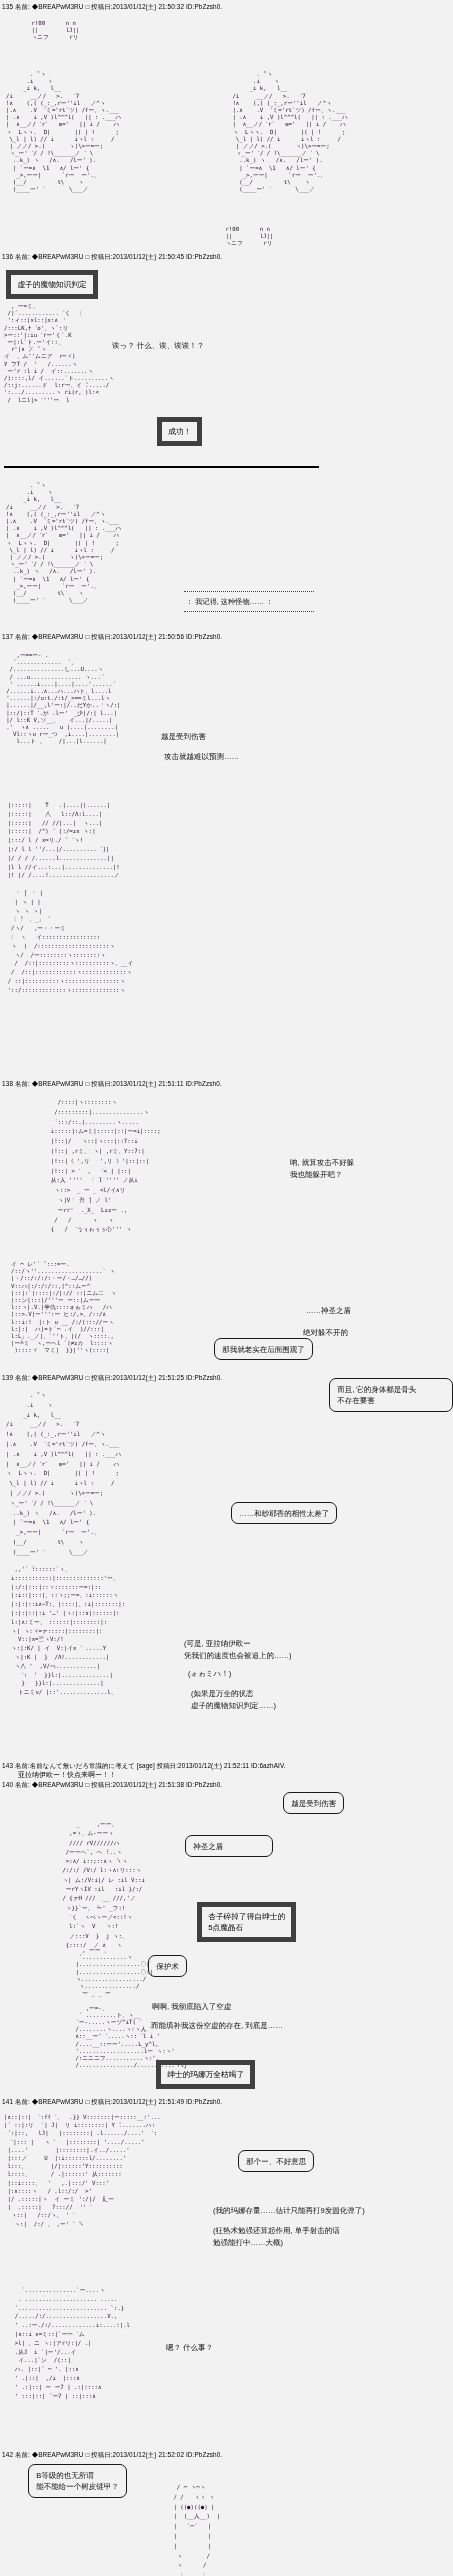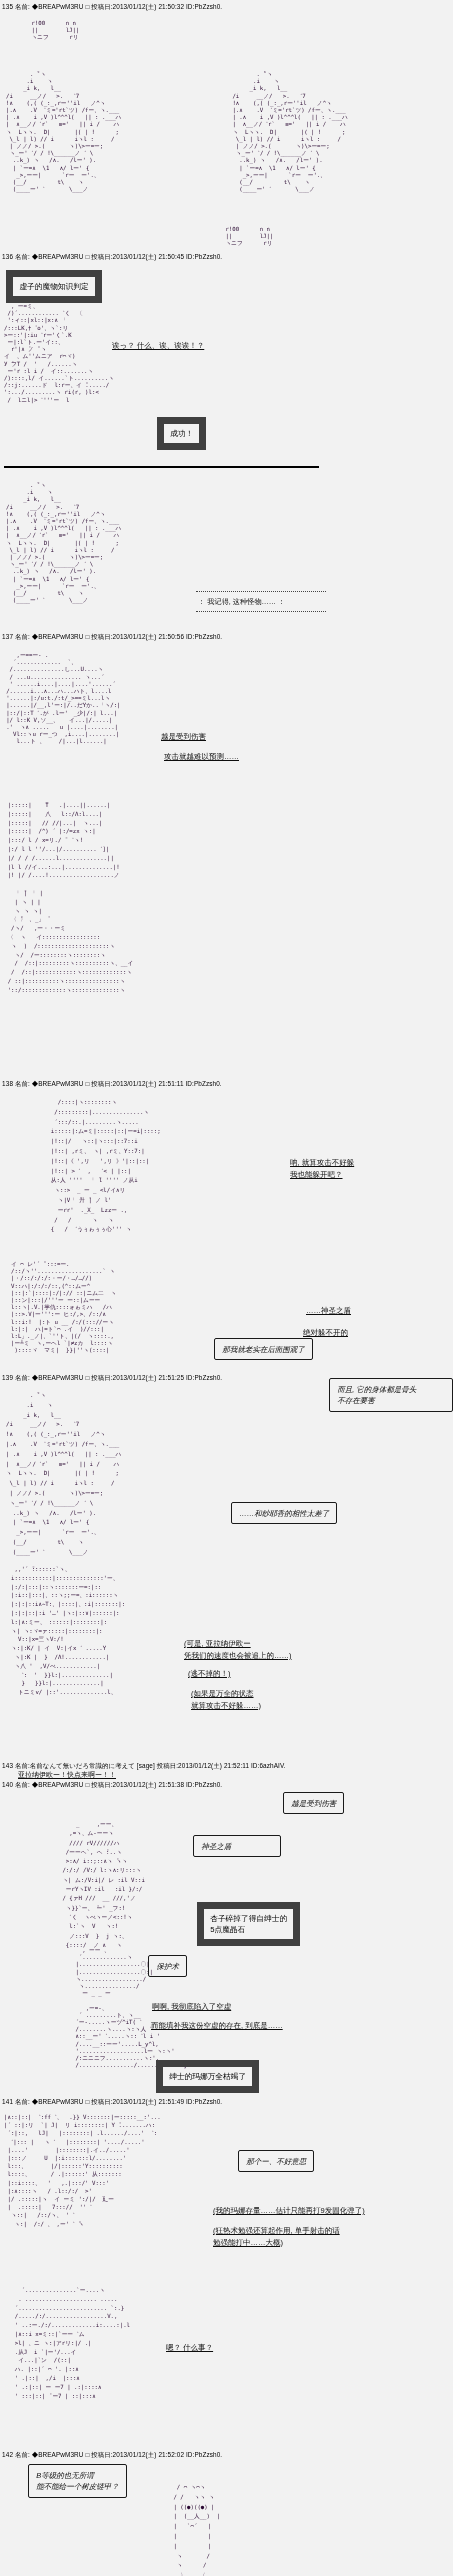--- a/index.html
+++ b/index.html
@@ -1,25 +1,25 @@
 <!DOCTYPE html>
 <html style="font-size:8.2px"><head>
 <meta charset="utf-8">
 <style>
   html,body{margin:0;padding:0;background:#f2f2f2;}
   #page{position:relative;width:454px;height:2755px;background:#f2f2f2;overflow:hidden;
         font-family:"Liberation Sans",sans-serif;color:#111;}
   .hdr{position:absolute;font-size:6.4px;color:#000;white-space:nowrap;letter-spacing:0.1px;}
   .aa{position:absolute;margin:0;font-family:"DejaVu Sans Mono",monospace;font-size:5.7px;
       line-height:7.2px;color:#2b0a33;white-space:pre;}
-  .txt{position:absolute;font-size:7.5px;line-height:1.55;color:#0d0d0d;white-space:pre-line;text-decoration:underline;}
-  .sysbox{position:absolute;border:7px solid #404040;padding:3.6px 6.2px;font-size:7.7px;
+  .txt{position:absolute;font-size:7.5px;line-height:1.55;color:#0d0d0d;white-space:pre-line;}
+  .sysbox{position:absolute;border:5px solid #404040;padding:3.6px 6.2px;font-size:7.7px;
           line-height:1.5;color:#000;white-space:pre-line;background:transparent;}
-  .bubble{position:absolute;border:0.8px solid #1a1a1a;border-radius:2px;padding:4.6px 7.2px;
-          font-size:7.5px;line-height:1.5;color:#0d0d0d;white-space:pre-line;background:transparent;font-style:italic;}
+  .bubble{position:absolute;border:0.8px solid #1a1a1a;border-radius:7px;padding:4.6px 7.2px;
+          font-size:7.5px;line-height:1.5;color:#0d0d0d;white-space:pre-line;background:transparent;}
   .dotted{position:absolute;border-top:1px dotted #444;border-bottom:1px dotted #444;
           padding:4.6px 2.1px;font-size:7.2px;color:#0d0d0d;white-space:pre-line;}
   .divider{position:absolute;height:1.5px;background:#000;}
   .statline{font-family:"DejaVu Sans Mono","Liberation Sans",monospace;font-size:7.2px;white-space:pre;}
 </style>
 </head>
 <body>
 
 <div id="page">
 
@@ -94,21 +94,21 @@
  |  ∧__ノ/゛r`   ≡='   || i /    ハ
  ヽ  Lヽヽ.  D|       |( | !      ;
   \_l | l) // i      iヽl :     /
   | ノノ/ &gt;.(       ヽ)\&gt;ー=ー;
   ヽ_ー'゛/ / !\______ノ゛ \
    ..k_) ヽ   /∧.   /lー' ).
    | `ー=∧  \1   ∧/ lー' {
     _&gt;,ーー|      `rー  ー'.、
    (__/         t\    ヽ
    (____ー'゛       \___ノ</pre>
-  <div class="dotted" style="left:196px;top:591px;width:126px">：  我记得, 这种怪物……  ：</div>
+  <div class="dotted" style="left:184px;top:591px;width:126px">：  我记得, 这种怪物……  ：</div>
 
   <div class="hdr" style="left:2.1px;top:633px">137 名前: ◆BREAPwM3RU □ 投稿日:2013/01/12(土) 21:50:56 ID:PbZzsh0.</div>
   <pre class="aa" style="left:6.2px;top:652px">   ,ー==ー- .
   ´.............  `、
  /...............し...U....ヽ
  / ...u............... ヽ...´
  ' ......i....|....|....'......´
 /......i...∧...ハ...ハト、l....l
 '......|:/u:t./:t/_&gt;==ミl...lヽ
 |......|/__,l'ー:|/..だYか..「ヽ/:|
@@ -207,44 +207,44 @@
  ヽ| ヽ:ヾ=ァ:::::|::::::::|:
    V::|x=三ヽV:/!
  ヽ:|:K/ | イ  V:|イx゛ .....Y
   ヽ|:K |  }  /Λ!............|
   ヽ八 '  ,V/べ............|
    ゛:  '  }}l:|..............|
     }   }}l:|..............|
    トニミv/ |::'..............l、</pre>
   <div class="txt" style="left:184px;top:1638px">(可是, 亚拉纳伊欧ー
  凭我们的速度也会被追上的……)</div>
-  <div class="txt" style="left:188px;top:1668px">(逃不掉的！)</div>
+  <div class="txt" style="left:188px;top:1668px">(ォゎミハ！)</div>
   <div class="txt" style="left:191px;top:1688px">(如果是万全的状态
- 就算攻击不好躲……)</div>
+ 虚子的魔物知识判定……)</div>
 
   <div class="hdr" style="left:2.1px;top:1762px">143 名前:名前なんて無いだろ常識的に考えて [sage] 投稿日:2013/01/12(土) 21:52:11 ID:6azhAIV.</div>
   <div class="txt" style="left:18px;top:1770px;font-size:7px">亚拉纳伊欧ー！快点来啊ー！！</div>
 
   <div class="hdr" style="left:2.1px;top:1781px">140 名前: ◆BREAPwM3RU □ 投稿日:2013/01/12(土) 21:51:38 ID:PbZzsh0.</div>
   <div class="bubble" style="left:283px;top:1792px">越是受到伤害</div>
   <pre class="aa" style="left:59px;top:1820px;line-height:9.3px">     _     ,ーー、
    ,=ヽ、ム-ーーヽ
    //// rV//////ハ
   /ーーヘ`, ヘ ̄:..ヽ
   &gt;:∧/ i::;::∧ヽ ̄ヽヽ
  /:/:/ /V:/ l:ヽ∧:リ:::ヽ
  ヽ| ム:/V:i|/ レ :il V::i
   ーrYヽIV :il   :il }/:/
  / {ァH ///  __ ///,'ノ
   ヽ}}`ー、 ̄ー' _フ:!
   ゛く  ヽべヽーノ&lt;::!ヽ
    l:`ヽ  V   ヽ:!
    ノ:::V  }  j ヽ:、
   {::::/  ノ ∧   ヽ</pre>
-  <div class="bubble" style="left:193px;top:1835px;width:72px">神圣之盾</div>
+  <div class="bubble" style="left:185px;top:1835px;width:72px">神圣之盾</div>
   <div class="sysbox" style="left:197px;top:1902px">杏子碎掉了得自绅士的
 5点魔晶石</div>
   <pre class="aa" style="left:72px;top:1947px">   , ーー 、
   ´.............ヽ
  |..................〇|
  |..................〇:|
  ヽ................../
   ヽ.............../
    ー _ _ ー
 

